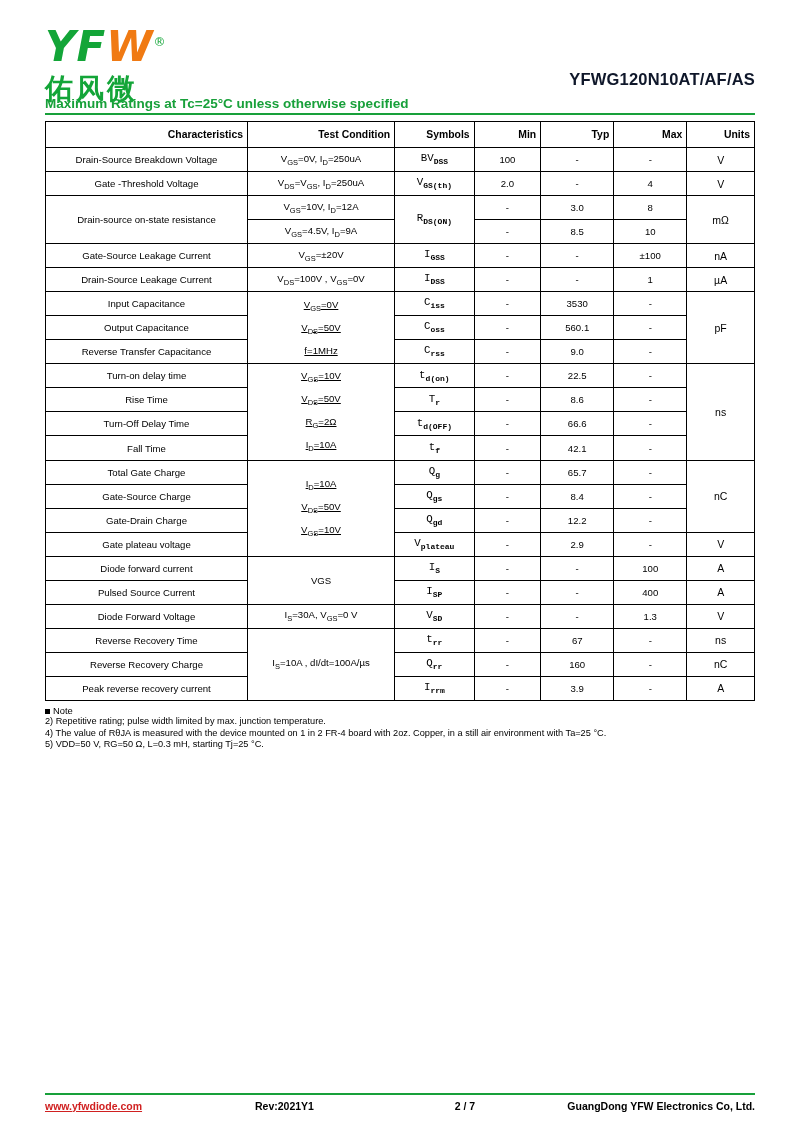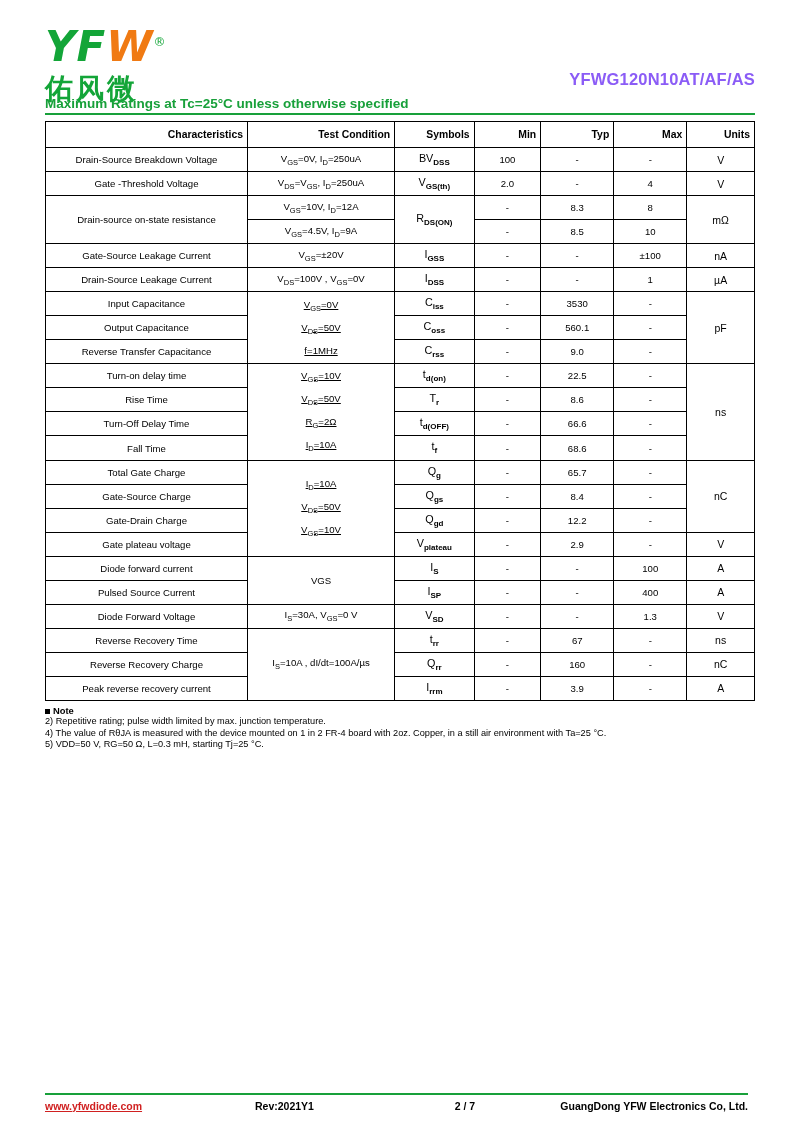--- a/index.html
+++ b/index.html
@@ -58,21 +58,21 @@
     letter-spacing: 3px;
     margin-top: 1px;
     font-family: "DejaVu Sans", sans-serif;
   }
   .part-number {
     position: absolute;
     right: 0;
     top: 52px;
     font-size: 16.5px;
     font-weight: bold;
-    color: #8b5cf6;
+    color: #0f172a;
     letter-spacing: 0.2px;
   }
 
   
   .section-title {
     color: #18a03a;
     font-size: 13.5px;
     font-weight: bold;
     padding-bottom: 2px;
     margin-top: 2px;
@@ -104,53 +104,54 @@
     text-align: right;
   }
   td.char {
     text-align: left;
     padding-left: 5px;
     font-size: 9.6px;
   }
   .sym {
     font-weight: bold;
     font-size: 10.8px;
+    font-family: Liberation Mono, monospace;
   }
   .sym sub {
     font-size: 8px;
     font-weight: bold;
   }
   .cond sub { font-size: 7.5px; }
   .unit { font-weight: bold; font-size: 10.5px; }
   .multiline { line-height: 19px; text-decoration: underline; }
 
   
   .notes {
     margin-top: 4px;
     font-size: 9.2px;
     line-height: 11.6px;
   }
   .notes .note-head {
-    font-weight: bold;
+    font-weight: normal;
     font-size: 9.4px;
   }
   .sq {
     display: inline-block;
     width: 5px;
     height: 5px;
     background: #000;
     margin-right: 3px;
     vertical-align: middle;
   }
 
   
   .footer {
     position: absolute;
     left: 45px;
-    right: 52px;
+    right: 45px;
     bottom: 18px;
   }
   .footer-rule {
     border-bottom: 2px solid #18a03a;
     margin-bottom: 5px;
   }
   .footer-row {
     display: flex;
     align-items: center;
     font-size: 10.5px;
@@ -224,21 +225,21 @@
         <td>-</td>
         <td>4</td>
         <td class="unit">V</td>
       </tr>
 
       <tr>
         <td class="char" rowspan="2">Drain-source on-state resistance</td>
         <td class="cond">V<sub>GS</sub>=10V, I<sub>D</sub>=12A</td>
         <td class="sym" rowspan="2">R<sub>DS(ON)</sub></td>
         <td>-</td>
-        <td>8.3</td>
+        <td>3.0</td>
         <td>8</td>
         <td class="unit" rowspan="2">mΩ</td>
       </tr>
 
       <tr>
         <td class="cond">V<sub>GS</sub>=4.5V, I<sub>D</sub>=9A</td>
         <td>-</td>
         <td>8.5</td>
         <td>10</td>
       </tr>
@@ -312,21 +313,21 @@
         <td class="sym">t<sub>d(OFF)</sub></td>
         <td>-</td>
         <td>66.6</td>
         <td>-</td>
       </tr>
 
       <tr>
         <td class="char">Fall Time</td>
         <td class="sym">t<sub>f</sub></td>
         <td>-</td>
-        <td>68.6</td>
+        <td>42.1</td>
         <td>-</td>
       </tr>
 
       <tr>
         <td class="char">Total Gate Charge</td>
         <td class="cond multiline" rowspan="4">I<sub>D</sub>=10A<br>V<sub>DS</sub>=50V<br>V<sub>GS</sub>=10V</td>
         <td class="sym">Q<sub>g</sub></td>
         <td>-</td>
         <td>65.7</td>
         <td>-</td>

